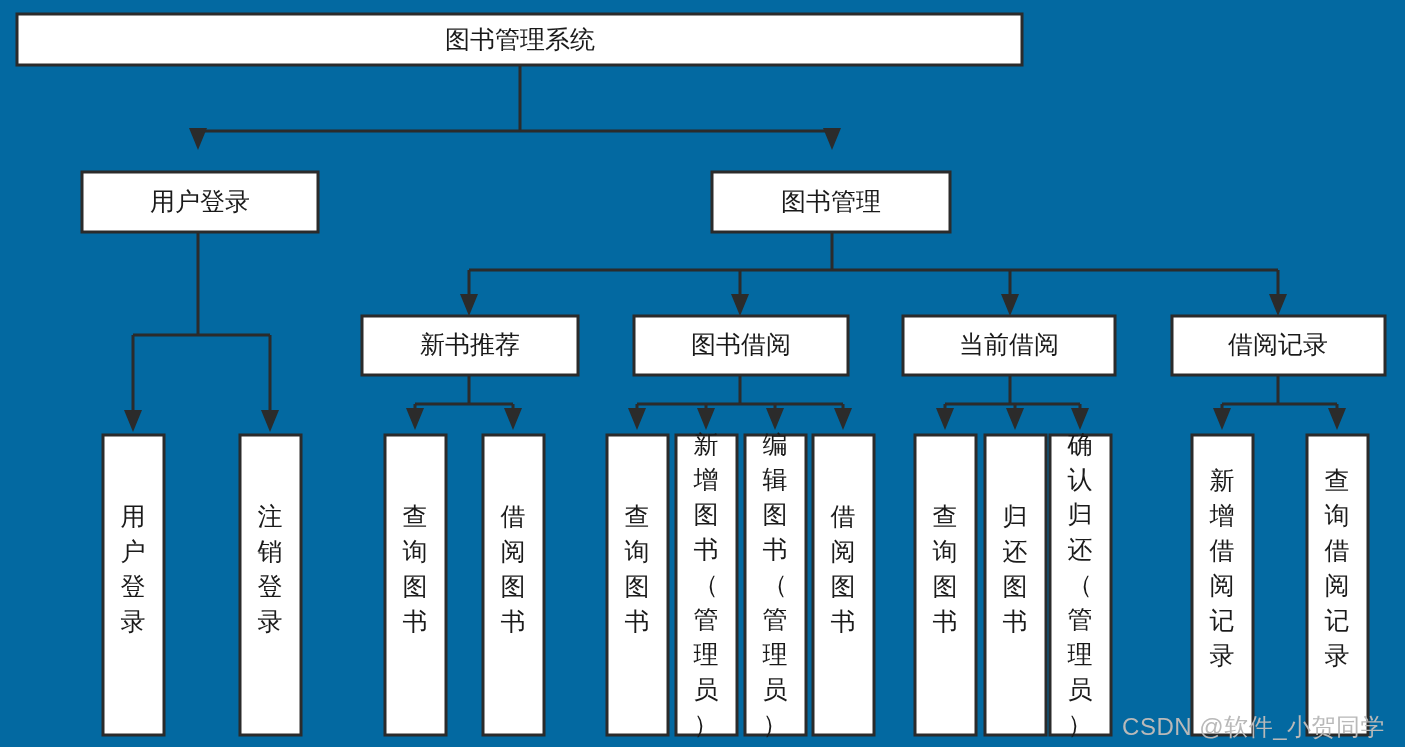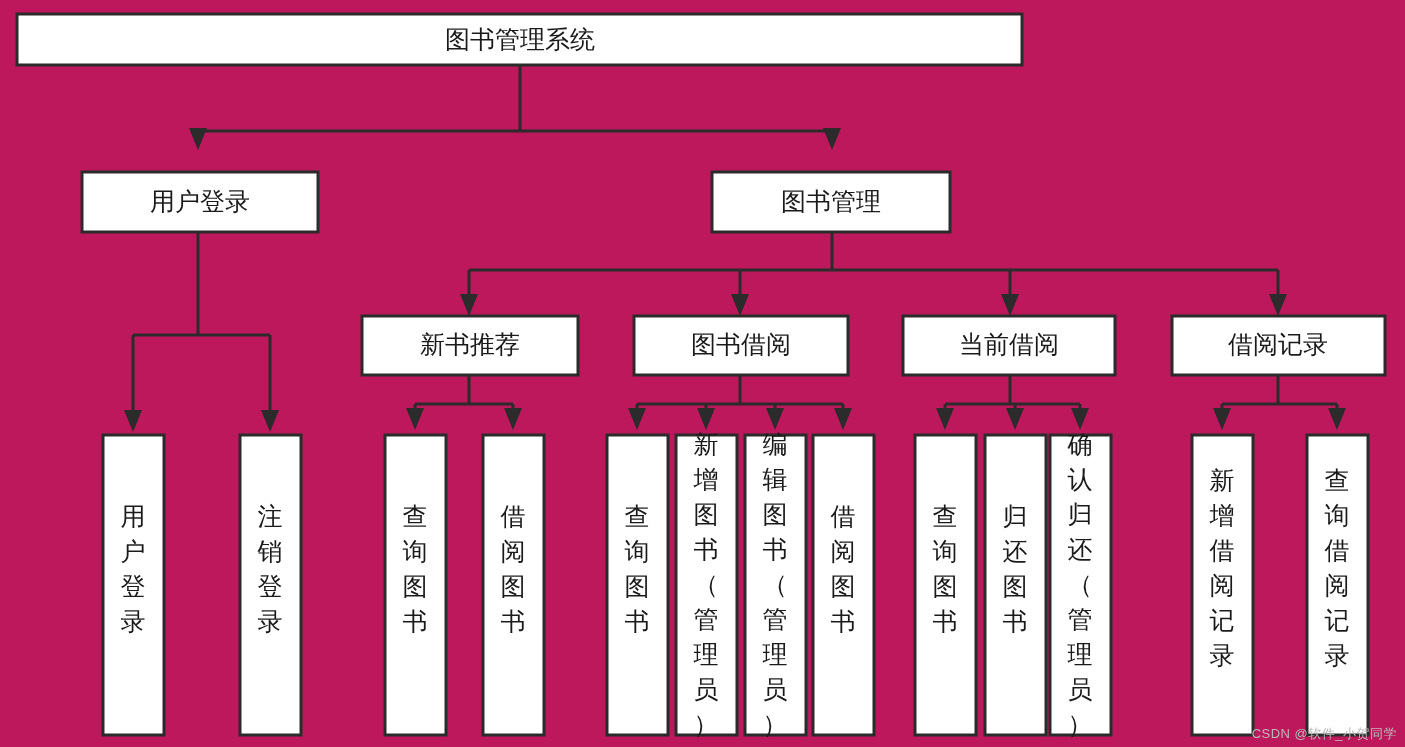--- a/index.html
+++ b/index.html
@@ -8,21 +8,21 @@
     padding: 0;
     background: #ffffff;
   }
   body {
     font-family: "Liberation Sans", "DejaVu Sans", sans-serif;
   }
   #diagram-root {
     position: relative;
     width: 1405px;
     height: 747px;
-    background: #be185d;
+    background: #0369a1;
     overflow: hidden;
   }
   svg.tree-canvas {
     position: absolute;
     top: 0;
     left: 0;
     width: 1405px;
     height: 747px;
     display: block;
   }
@@ -49,24 +49,24 @@
     dominant-baseline: middle;
   }
   .node-label-vertical {
     fill: #1a1a1a;
     font-family: "Liberation Sans", "DejaVu Sans", sans-serif;
     font-size: 25px;
     text-anchor: middle;
   }
   .watermark-text {
     position: absolute;
-    right: 8px;
+    right: 20px;
     bottom: 4px;
     font-family: "Liberation Sans", "DejaVu Sans", sans-serif;
-    font-size: 13px;
+    font-size: 24px;
     color: #b9b9b9;
     white-space: nowrap;
     letter-spacing: 0.5px;
     pointer-events: none;
     user-select: none;
   }
 </style>
 </head>
 <body>
 

